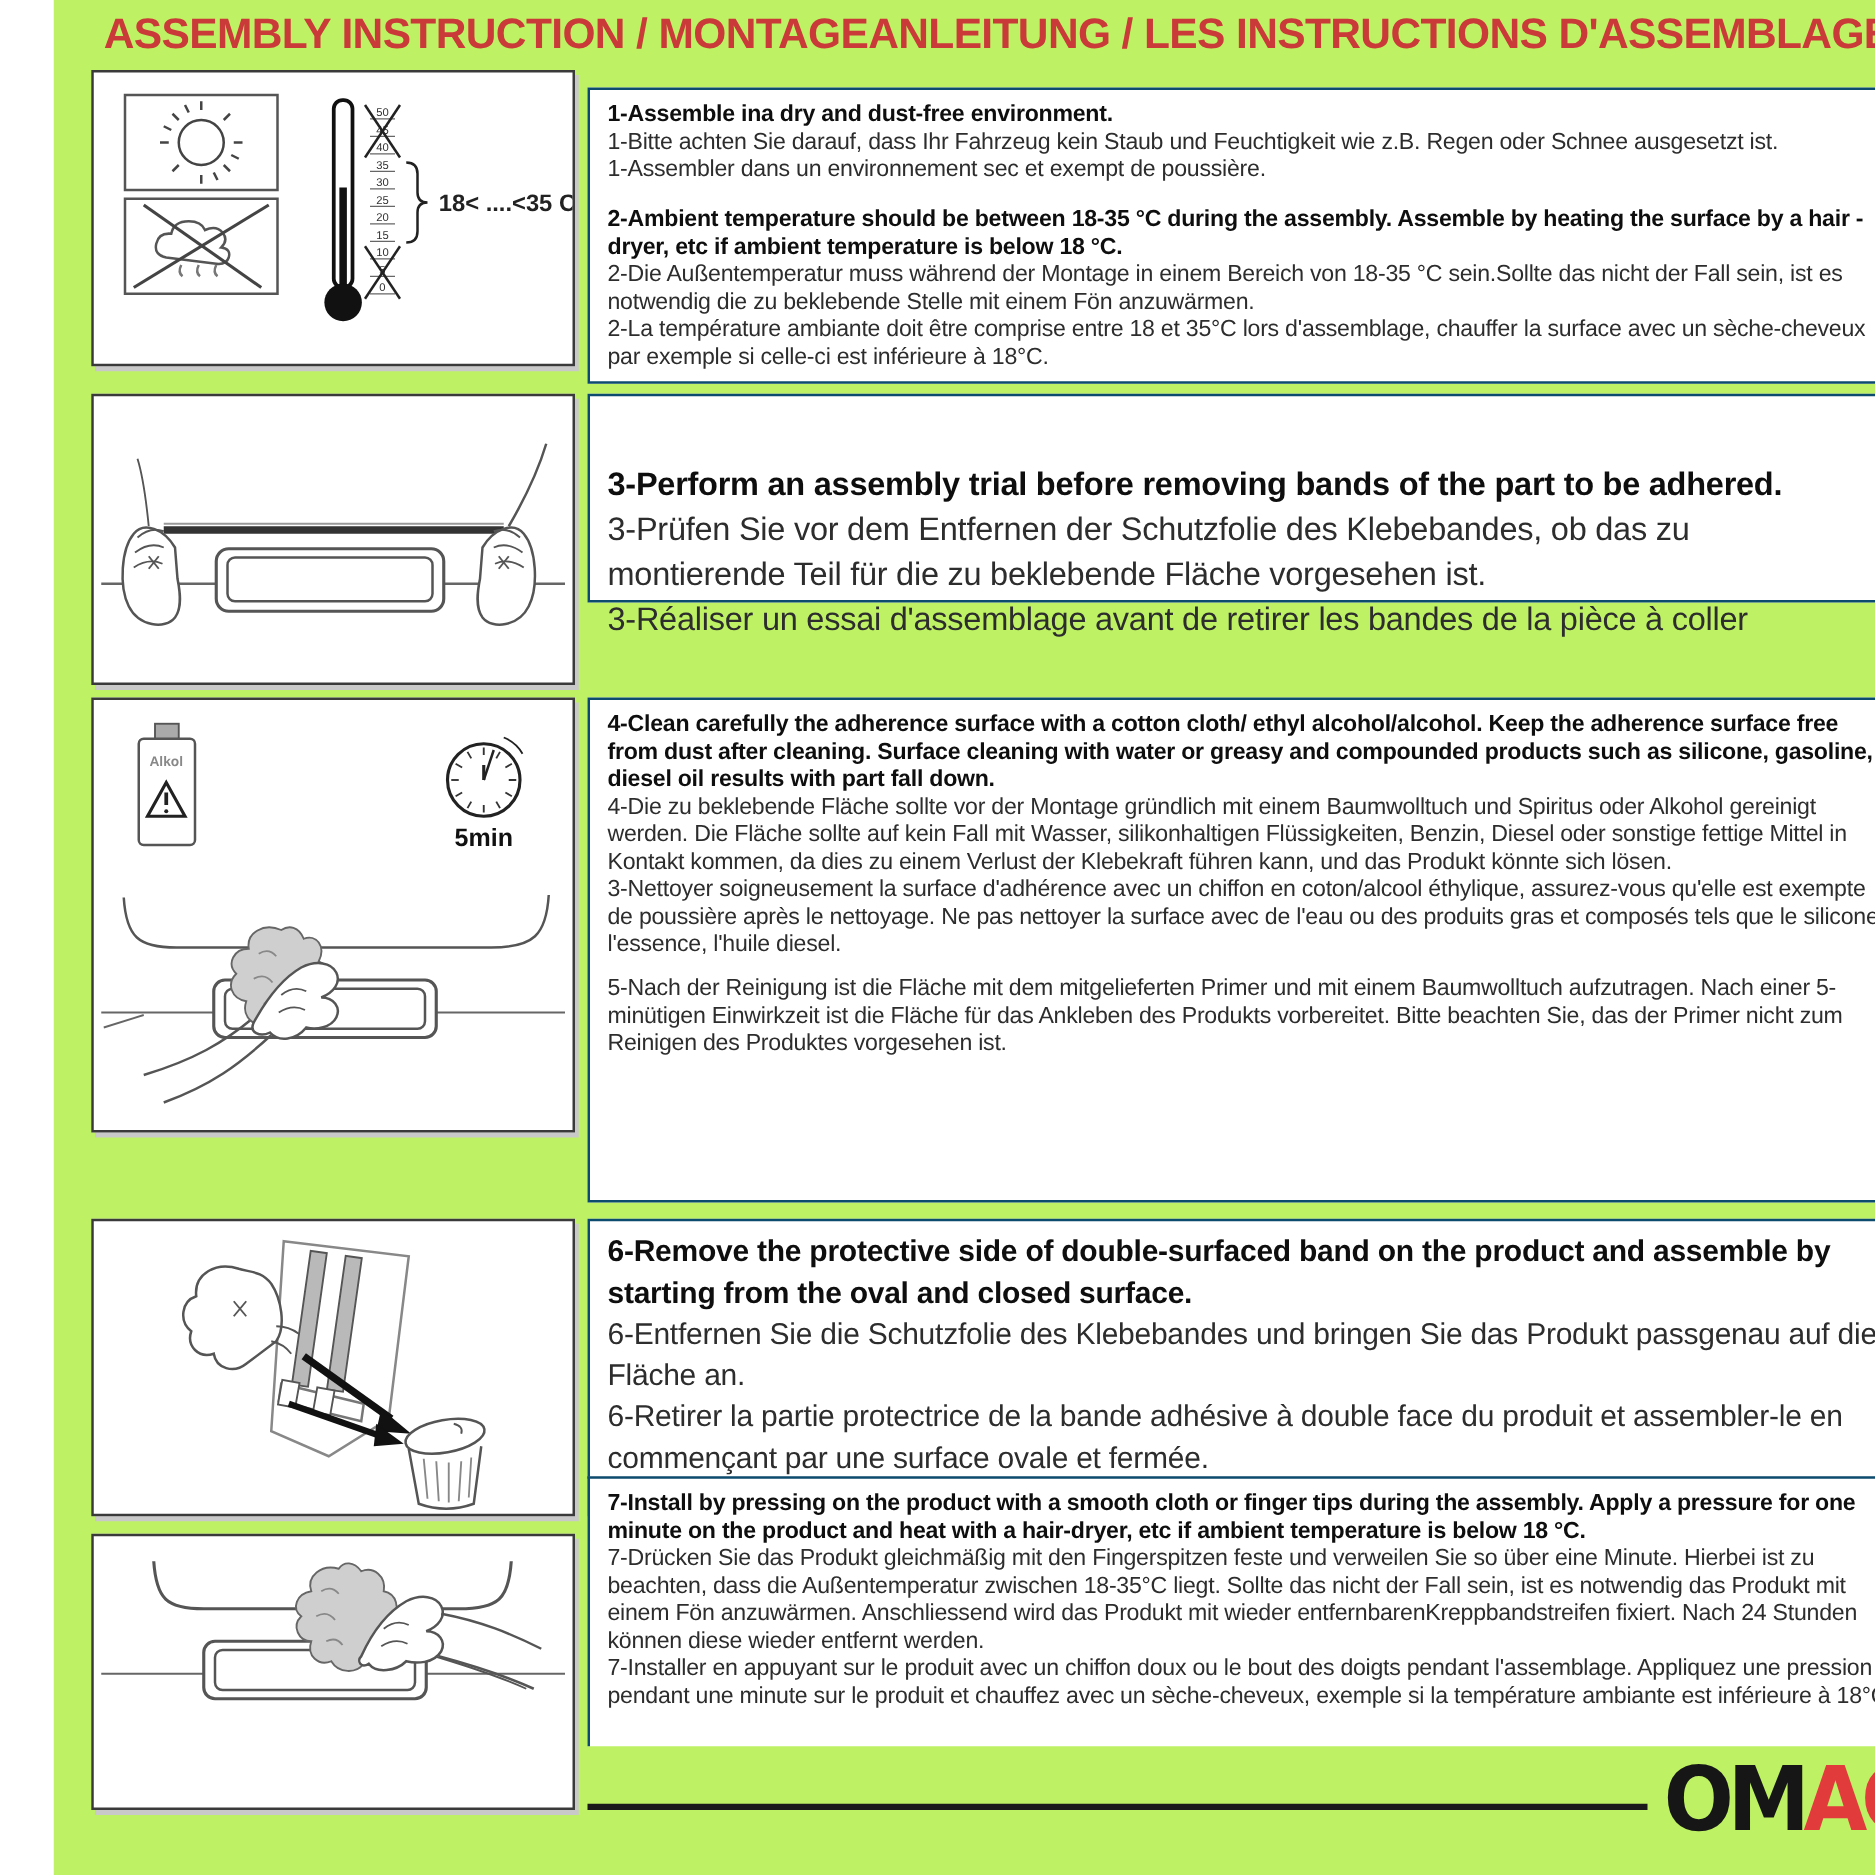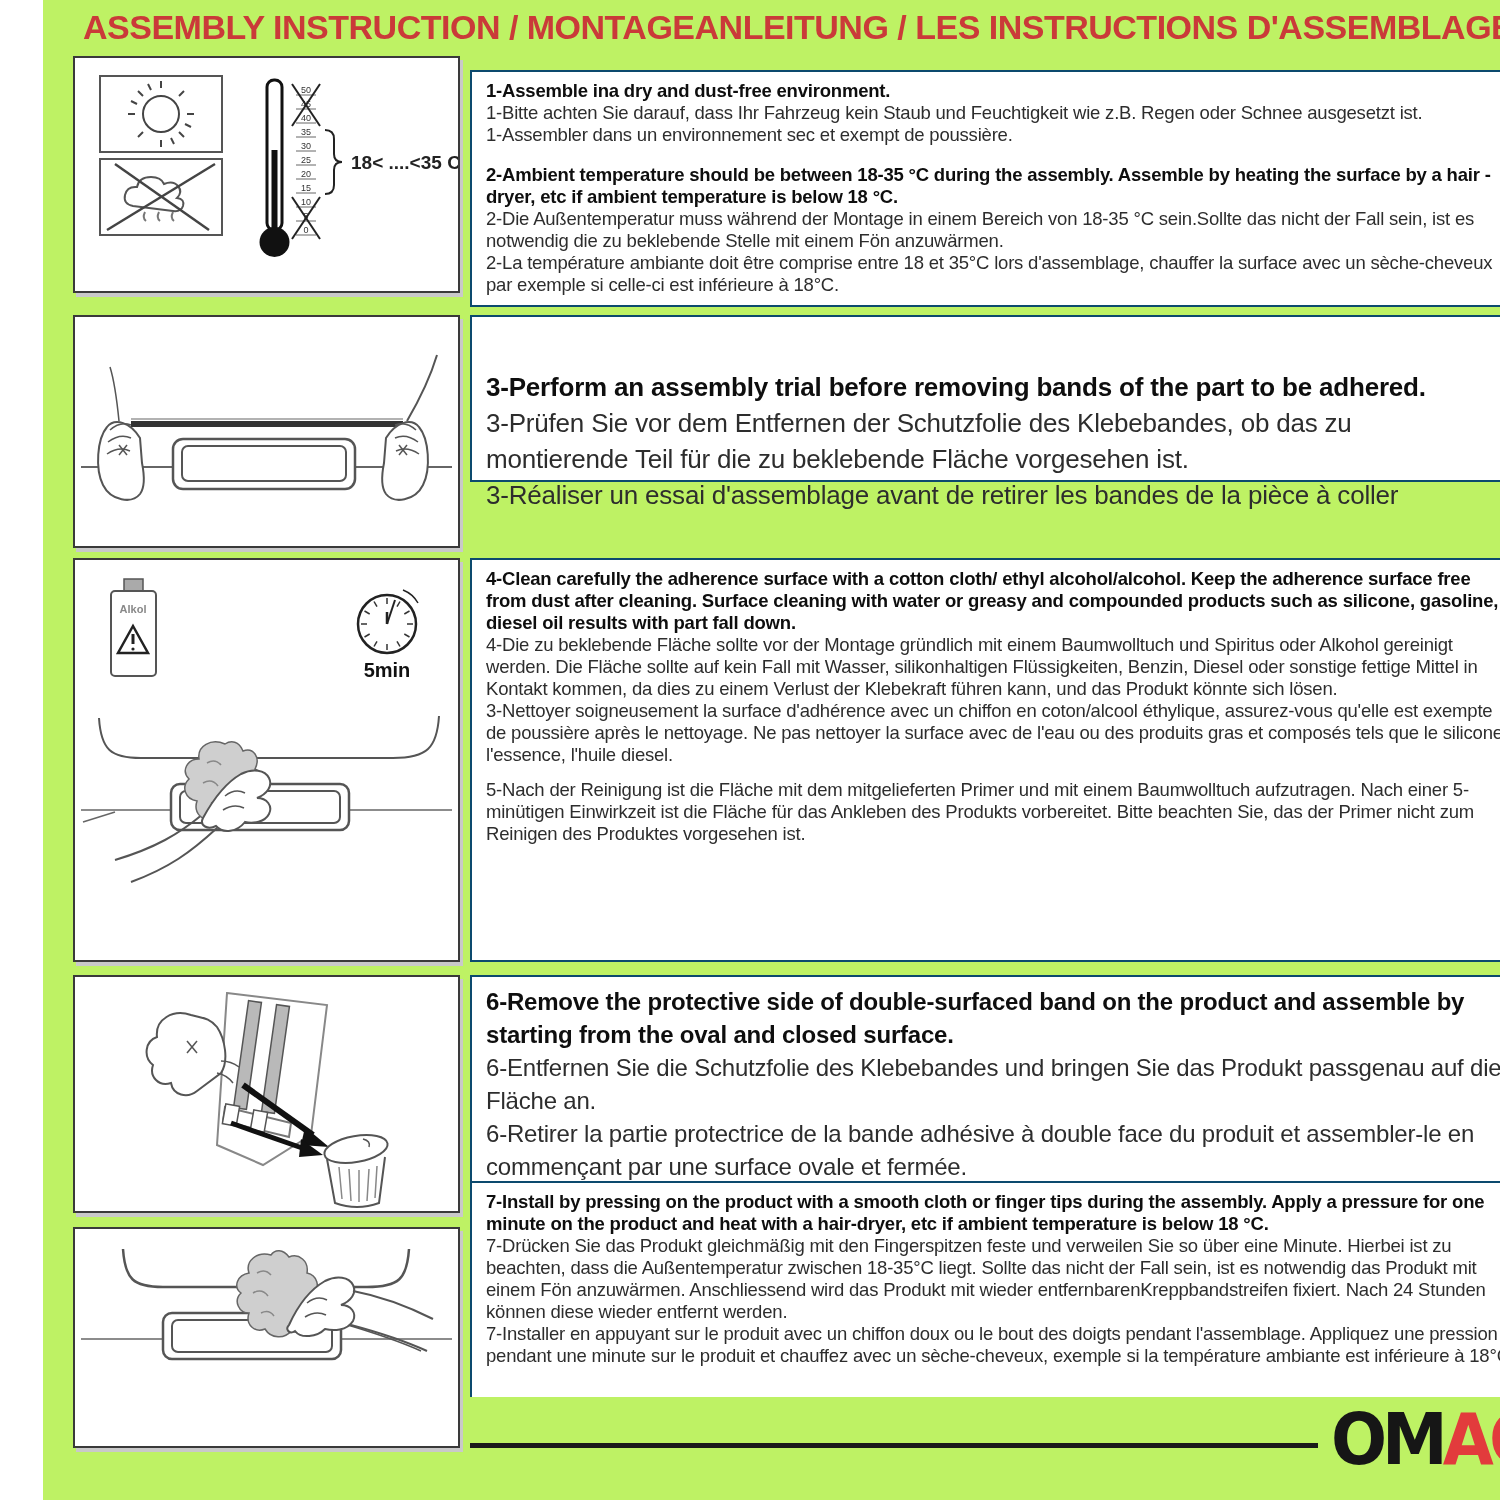--- a/index.html
+++ b/index.html
@@ -142,21 +142,21 @@
           </g>
       </g>
     </svg>
   </div>
   <div class="txt lg" style="top:315px;height:167px;padding-top:52px;">
     <p class="b">3-Perform an assembly trial before removing bands of the part to be adhered.</p>
     <p style="max-width:980px;">3-Prüfen Sie vor dem Entfernen der Schutzfolie des Klebebandes, ob das zu montierende Teil für die zu beklebende Fläche vorgesehen ist.</p>
     <p style="max-width:1010px;">3-Réaliser un essai d'assemblage avant de retirer les bandes de la pièce à coller</p>
   </div>
 
-  <div class="illu" style="top:558px;height:404px;">
+  <div class="illu" style="top:558px;height:348px;">
     <svg width="383" height="400" viewBox="0 0 383 400">
       <g>
         <rect x="49" y="19" width="19" height="13" fill="#aaa" stroke="#555" stroke-width="1.5"></rect>
         <rect x="36" y="31" width="45" height="85" rx="4" fill="#fff" stroke="#555" stroke-width="2"></rect>
         <text x="58" y="53" font-size="11" font-weight="bold" fill="#888" text-anchor="middle">Alkol</text>
         <g>
           <path d="M58,66 L73,93 L43,93 Z" fill="none" stroke="#222" stroke-width="2.5"></path>
           <line x1="58" y1="74" x2="58" y2="84" stroke="#222" stroke-width="3"></line>
           <circle cx="58" cy="89" r="1.6" fill="#222"></circle>
         </g>

